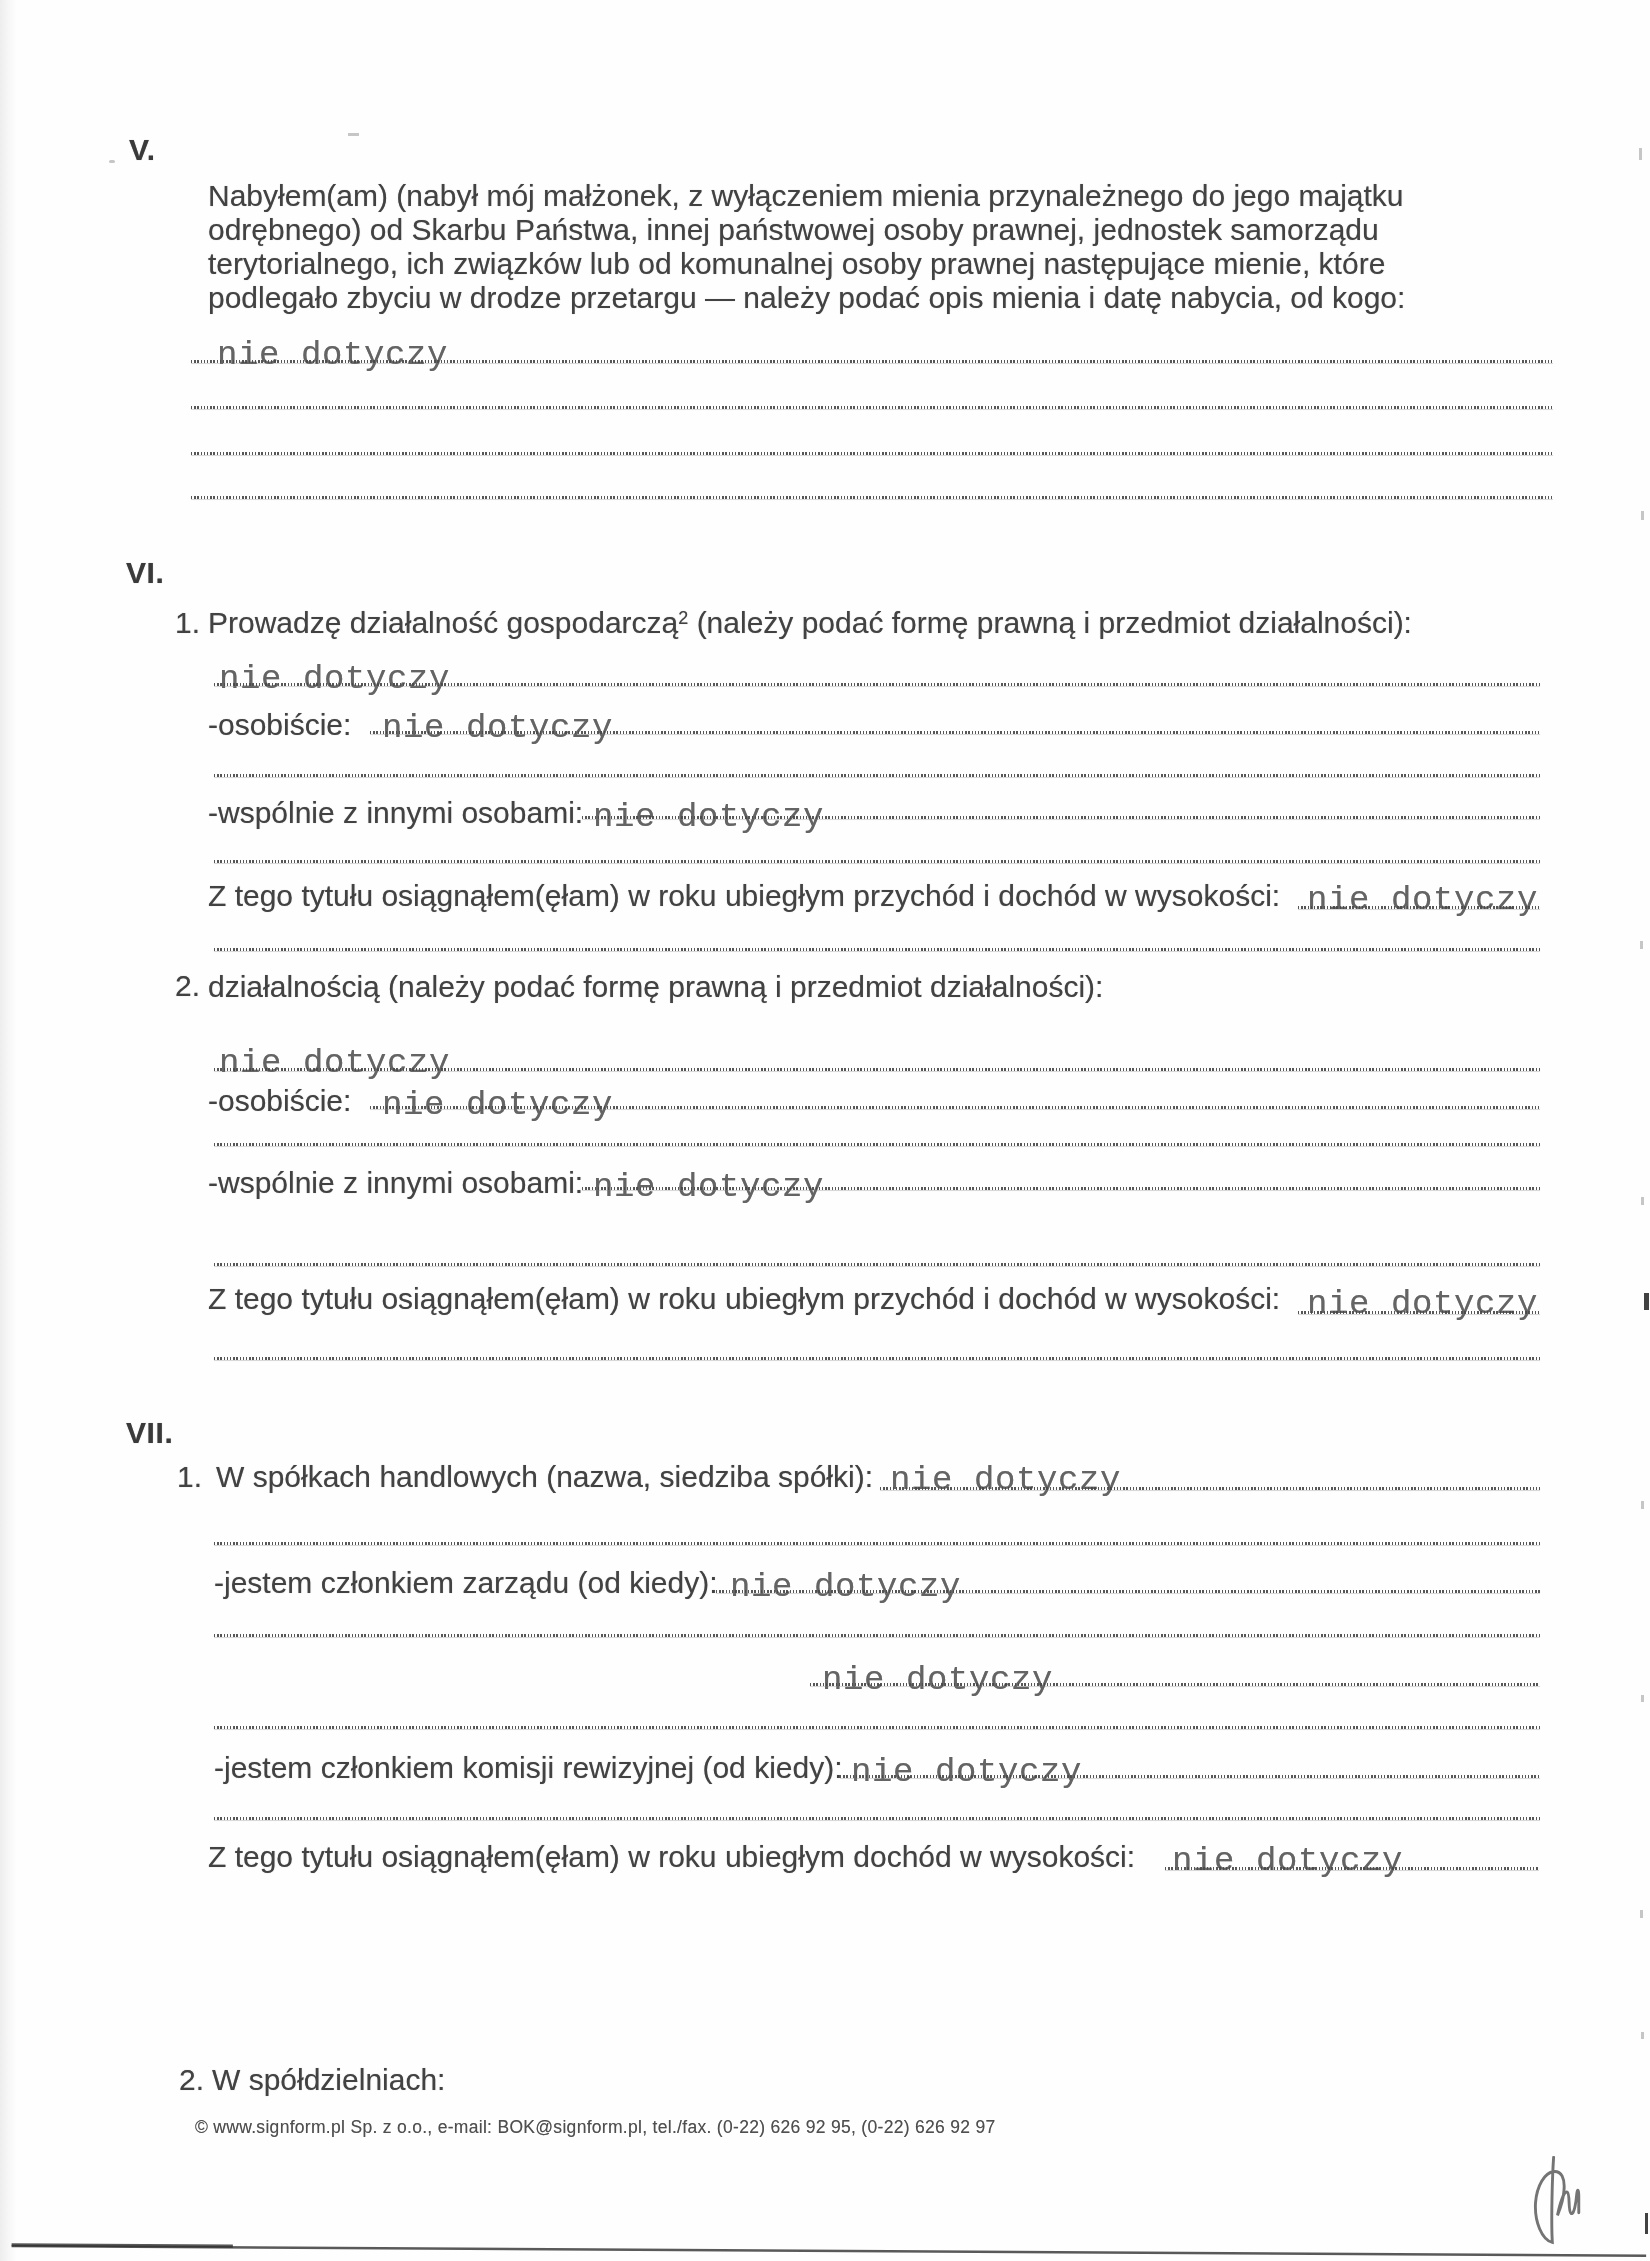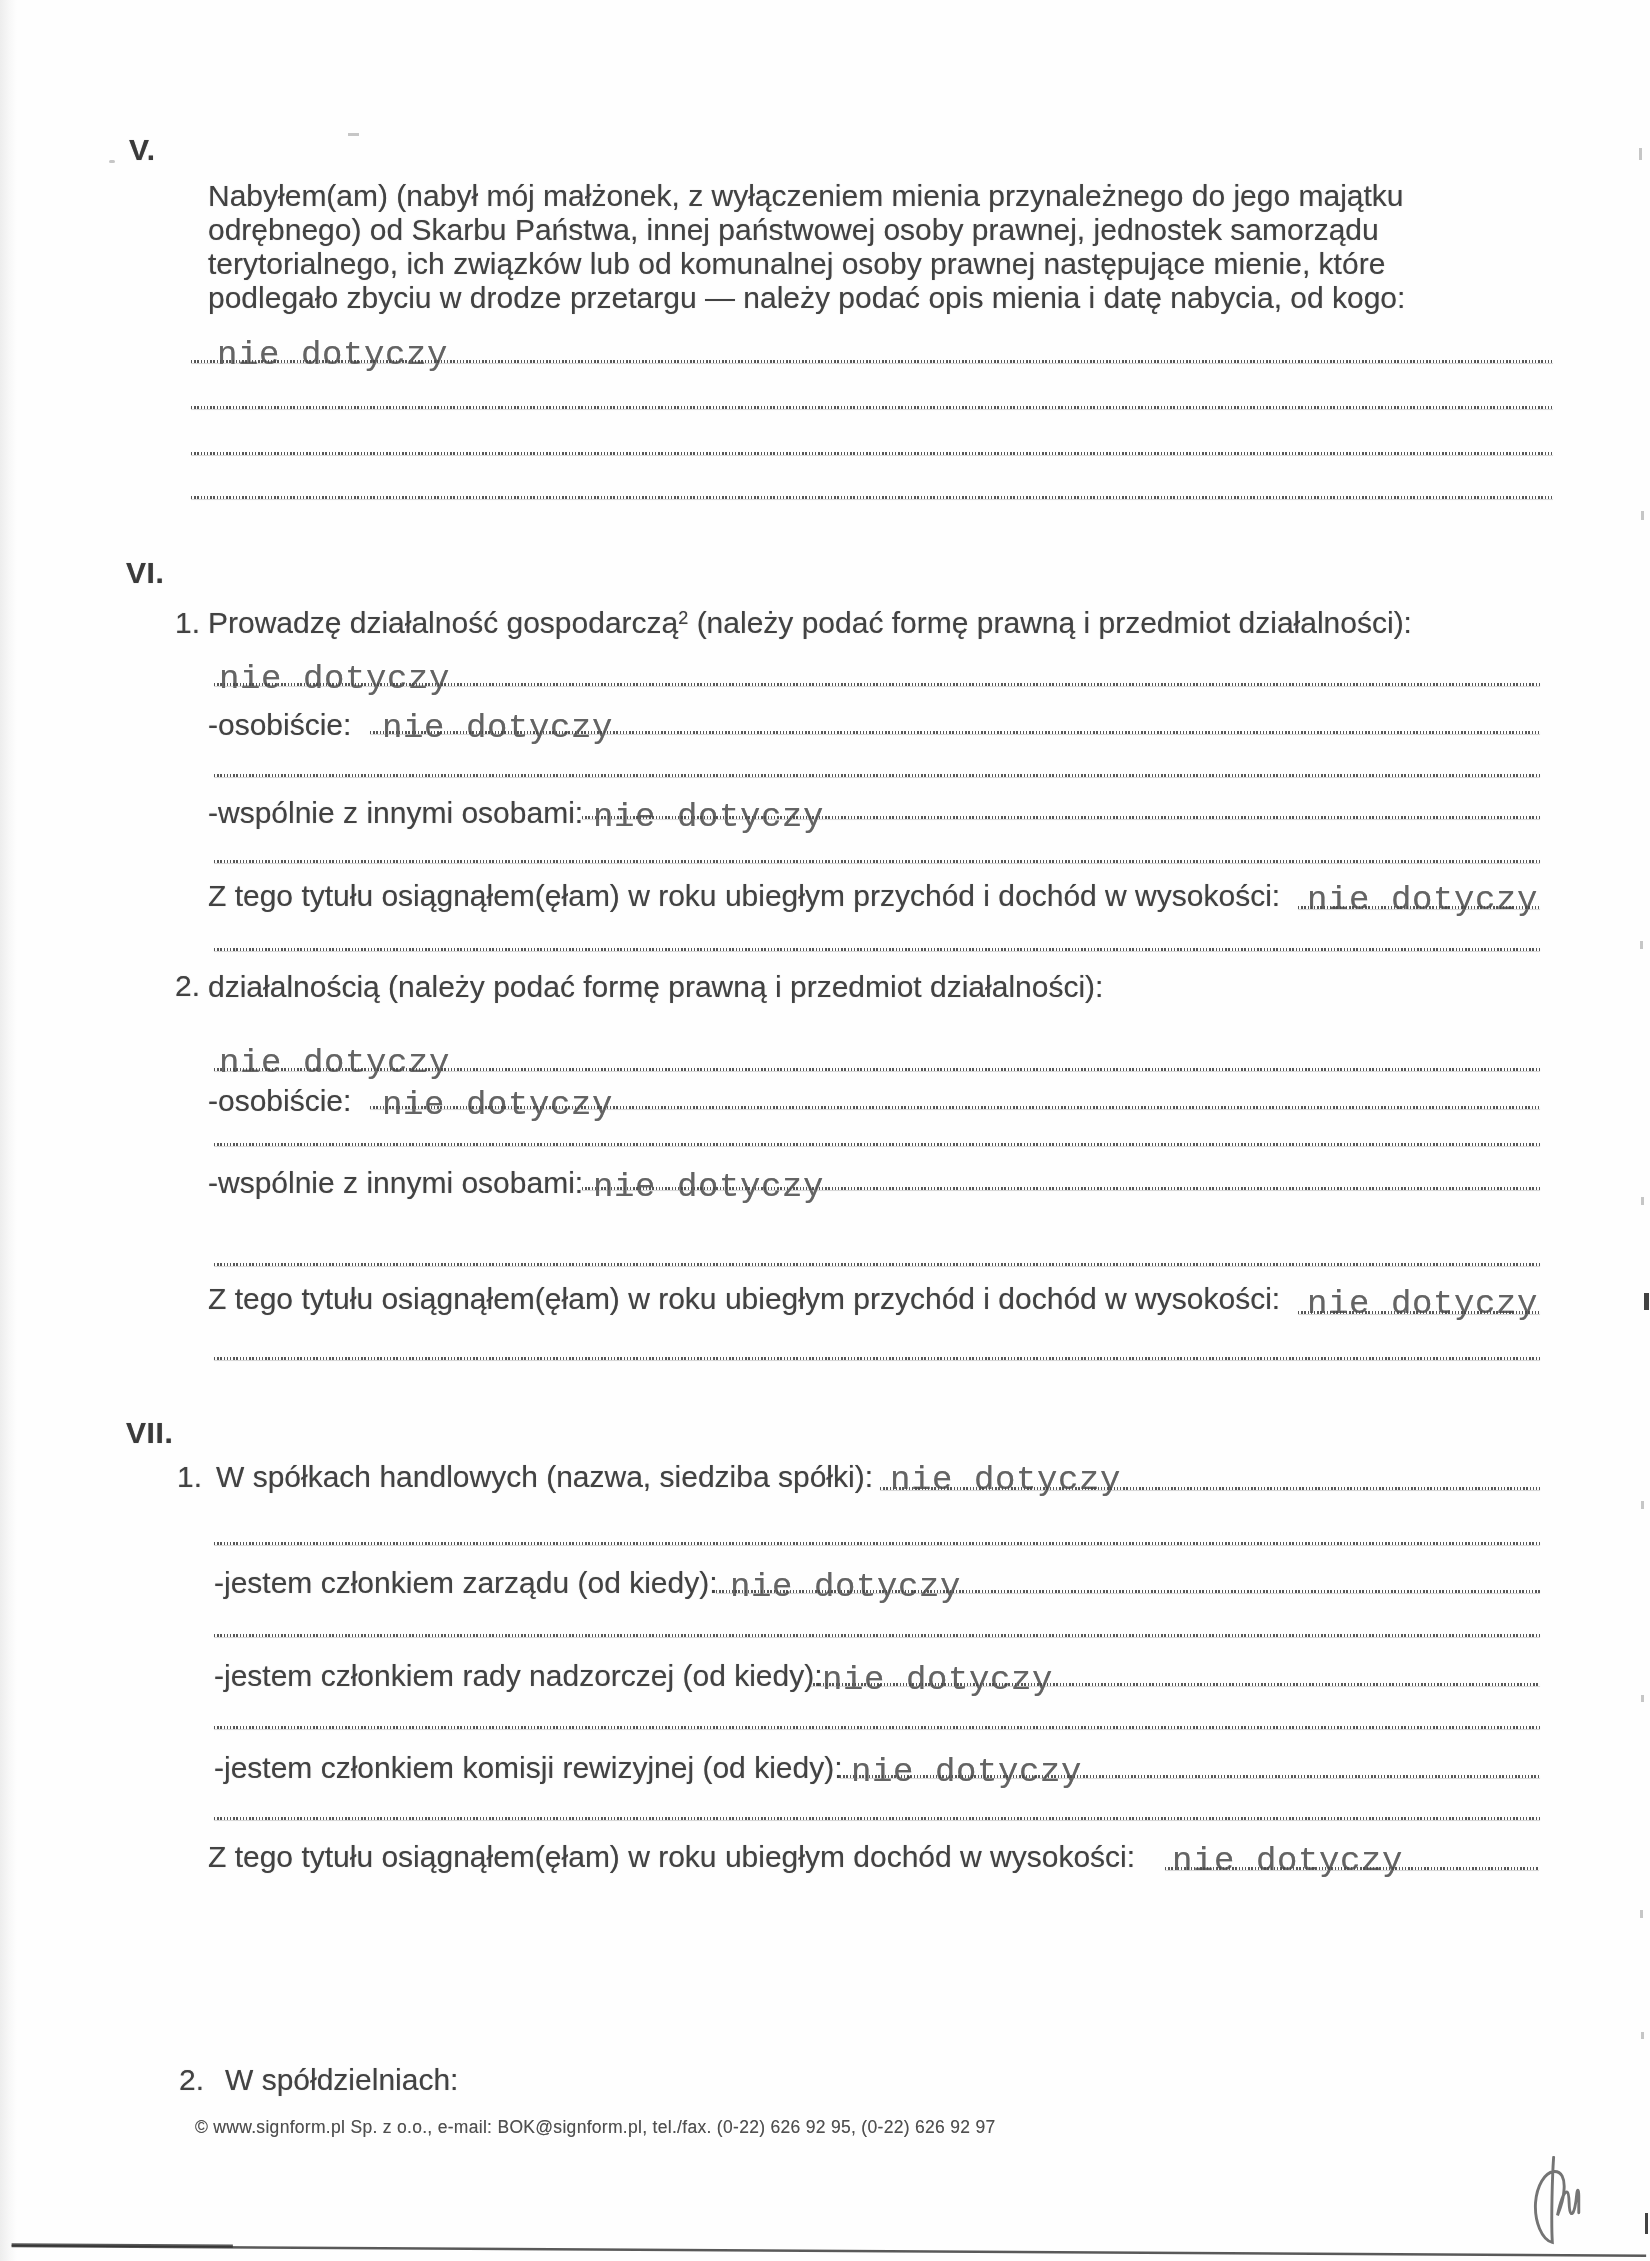--- a/index.html
+++ b/index.html
@@ -121,38 +121,37 @@
   <div class="dl" style="left:880px;top:1487px;width:660px;"></div>
 
   <div class="dl" style="left:214px;top:1542px;width:1326px;"></div>
 
   <div class="t" style="left:214px;top:1566px;">-jestem członkiem zarządu (od kiedy):</div>
   <div class="mono" style="left:730px;top:1568px;">nie dotyczy</div>
   <div class="dl" style="left:716px;top:1590px;width:824px;"></div>
 
   <div class="dl" style="left:214px;top:1634px;width:1326px;"></div>
 
-  <div class="t" style="left:214px;top:1659px;">-jestem członkiem rady nadzorczej (od kiedy):</div>
   <div class="mono" style="left:822px;top:1661px;">nie dotyczy</div>
   <div class="dl" style="left:810px;top:1683px;width:730px;"></div>
 
   <div class="dl" style="left:214px;top:1726px;width:1326px;"></div>
 
   <div class="t" style="left:214px;top:1751px;">-jestem członkiem komisji rewizyjnej (od kiedy):</div>
   <div class="mono" style="left:851px;top:1753px;">nie dotyczy</div>
   <div class="dl" style="left:840px;top:1775px;width:700px;"></div>
 
   <div class="dl" style="left:214px;top:1817px;width:1326px;"></div>
 
   <div class="t" style="left:208px;top:1840px;">Z tego tytułu osiągnąłem(ęłam) w roku ubiegłym dochód w wysokości:</div>
   <div class="mono" style="left:1172px;top:1842px;">nie dotyczy</div>
   <div class="dl" style="left:1165px;top:1867px;width:374px;"></div>
 
   <div class="t" style="left:179px;top:2063px;">2.</div>
-  <div class="t" style="left:225px;top:2063px;">W spółdzielniach:</div>
+  <div class="t" style="left:212px;top:2063px;">W spółdzielniach:</div>
 
   <div class="footer" style="left:155px;top:2117px;margin-left:40px;">© www.signform.pl Sp. z o.o., e-mail: BOK@signform.pl, tel./fax. (0-22) 626 92 95, (0-22) 626 92 97</div>
 
   <svg style="position:absolute;left:1520px;top:2156px;" width="84" height="100" viewBox="0 0 130 155">
     <path d="M 52,2 C 50,30 48,100 50,134 C 34,130 22,102 24,72 C 26,46 38,26 52,24 C 64,23 70,34 68,54 C 67,70 62,82 58,92
              C 62,72 68,54 73,56 C 78,58 74,86 79,89 C 84,92 87,70 88,58 C 89,50 91,52 91,62 L 91,88" stroke="#4d4d4d" stroke-width="4.5" fill="none" stroke-linecap="round" opacity="0.78"></path>
   </svg>
 
   <svg style="position:absolute;left:0;top:2235px;" width="1650" height="26" viewBox="0 0 2551 40">
     <path d="M 18,17 C 400,20 1400,26 2545,32" stroke="#3c3c3c" stroke-width="4" fill="none" opacity="0.85"></path>

